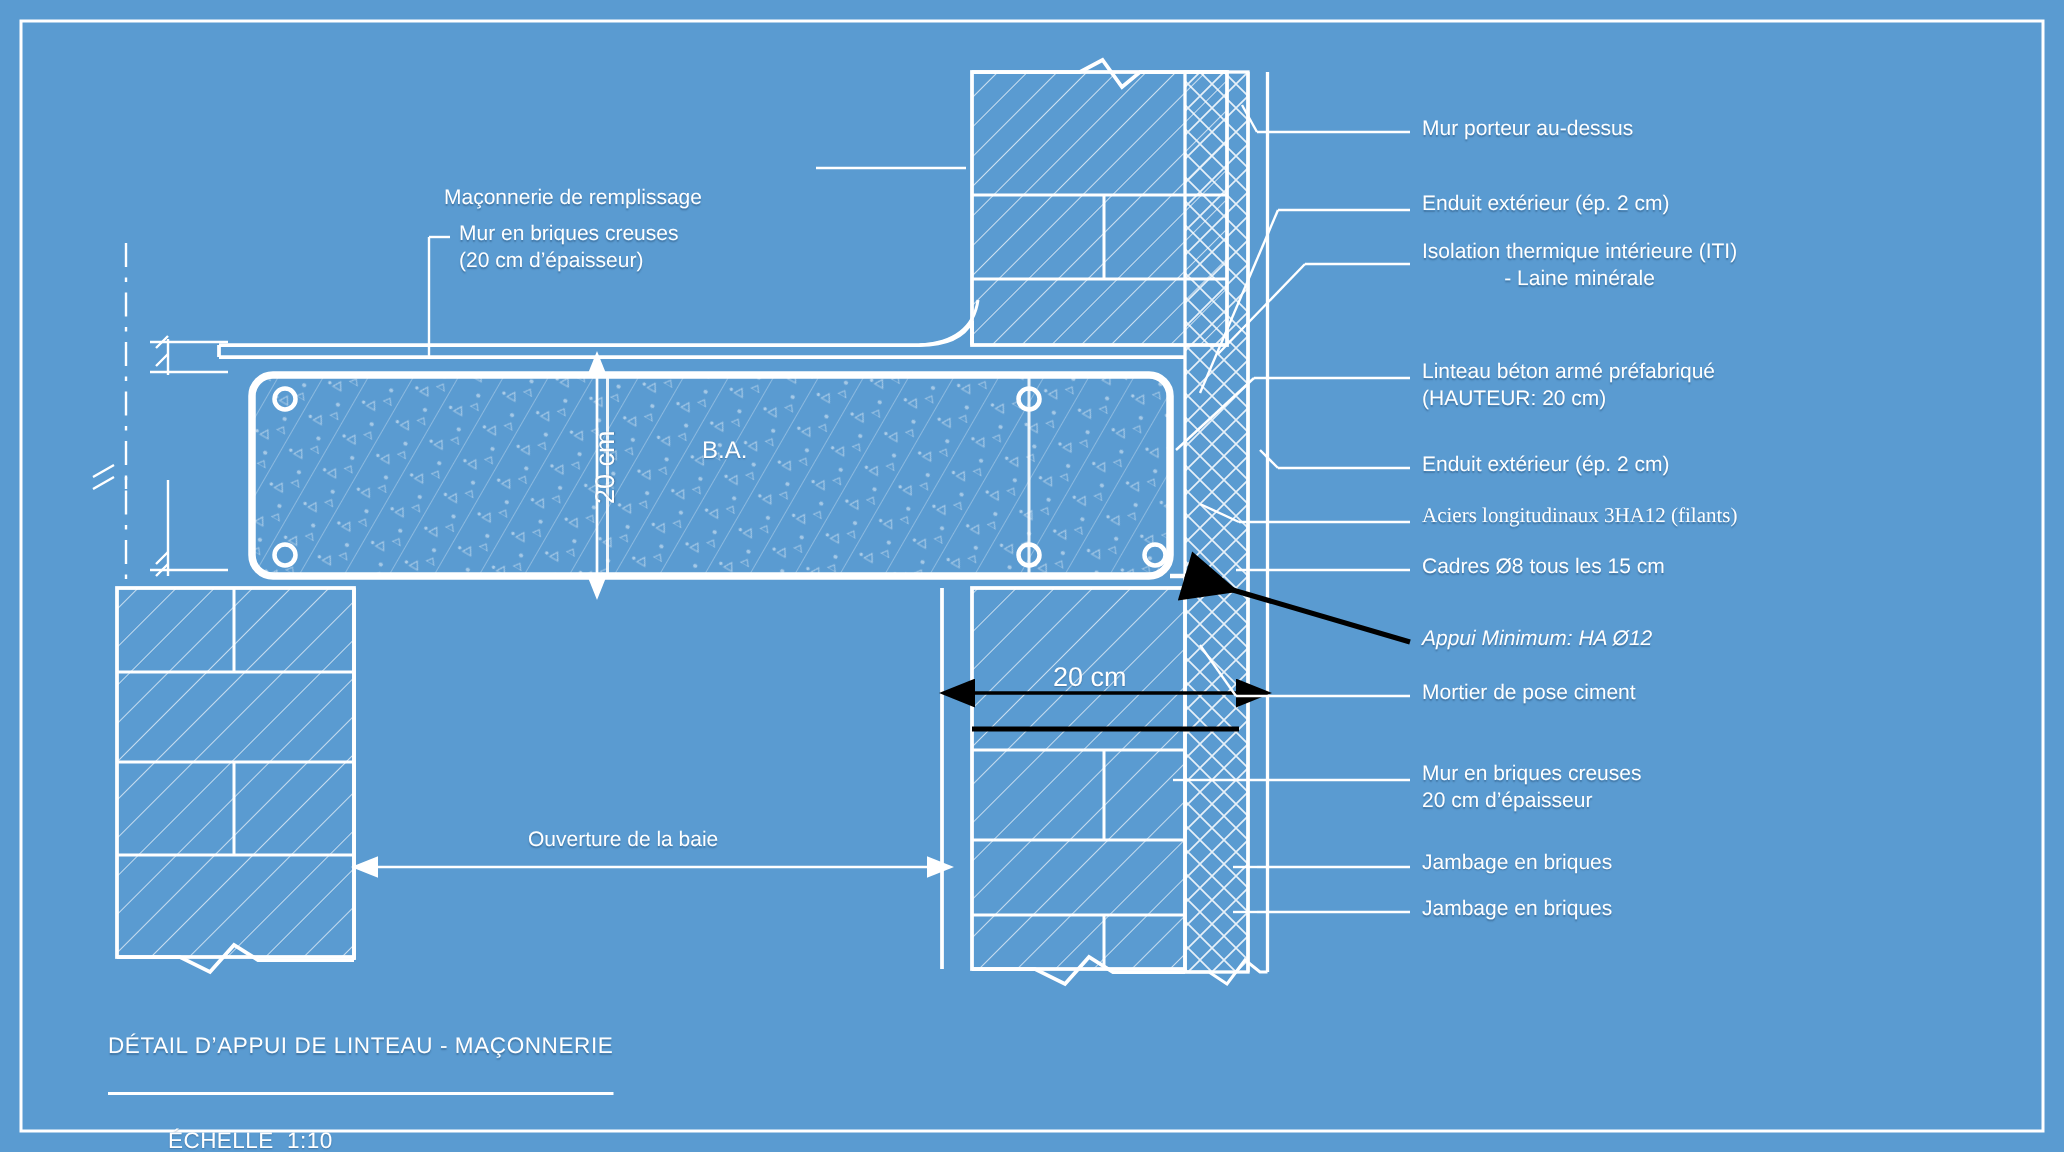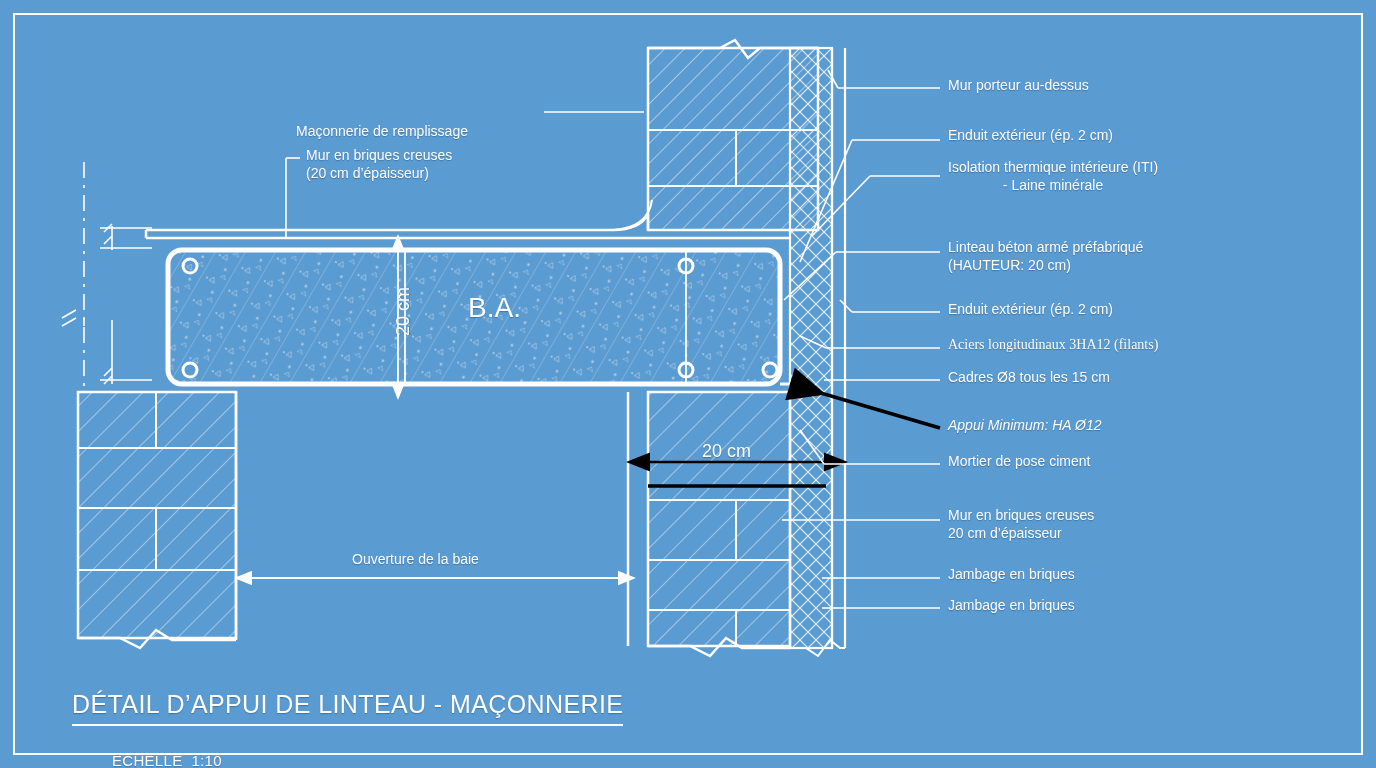--- a/index.html
+++ b/index.html
@@ -26,24 +26,24 @@
   }
   .lbl {
     position: absolute;
     color: #ffffff;
     font-size: 14px;
     line-height: 1.32;
     white-space: pre;
     text-shadow: 0 1px 1px rgba(20,50,80,0.35);
   }
   .lbl.title {
-    font-size: 25px;
+    font-size: 15px;
     letter-spacing: 0.4px;
     border-bottom: 2px solid #ffffff;
-    padding-bottom: 3px;
+    padding-bottom: 20px;
   }
   .lbl.scale { font-size: 15px; letter-spacing: 0.3px; }
   .lbl.dim { font-size: 18px; }
   .lbl.rot {
     transform: rotate(-90deg);
     transform-origin: left top;
   }
 </style>
 </head>
 <body>
@@ -219,19 +219,19 @@
   <div class="lbl" style="left:948px; top:336px;font-family:Liberation Serif, serif;">Aciers longitudinaux 3HA12 (filants)</div>
   <div class="lbl" style="left:948px; top:368px;text-align:right;">Cadres Ø8 tous les 15 cm</div>
   <div class="lbl" style="left:948px; top:416px;font-style:italic;">Appui Minimum: HA Ø12</div>
   <div class="lbl" style="left:948px; top:452px;">Mortier de pose ciment</div>
   <div class="lbl" style="left:948px; top:506px;">Mur en briques creuses
 20 cm d’épaisseur</div>
   <div class="lbl" style="left:948px; top:565px;">Jambage en briques</div>
   <div class="lbl" style="left:948px; top:596px;">Jambage en briques</div>
 
   <div class="lbl" style="left:352px; top:550px;">Ouverture de la baie</div>
-  <div class="lbl" style="left:468px; top:290px; font-size:28px;">B.A.</div>
+  <div class="lbl" style="left:468px; top:290px; font-size:16px;">B.A.</div>
   <div class="lbl rot dim" style="left:392px; top:336px;">20 cm</div>
   <div class="lbl dim" style="left:702px; top:440px;">20 cm</div>
 
   <div class="lbl title" style="left:72px; top:688px;">DÉTAIL D’APPUI DE LINTEAU - MAÇONNERIE</div>
   <div class="lbl scale" style="left:72px; top:751px;margin-left:40px;">ÉCHELLE  1:10</div>
 </div>
 
 </body></html>

